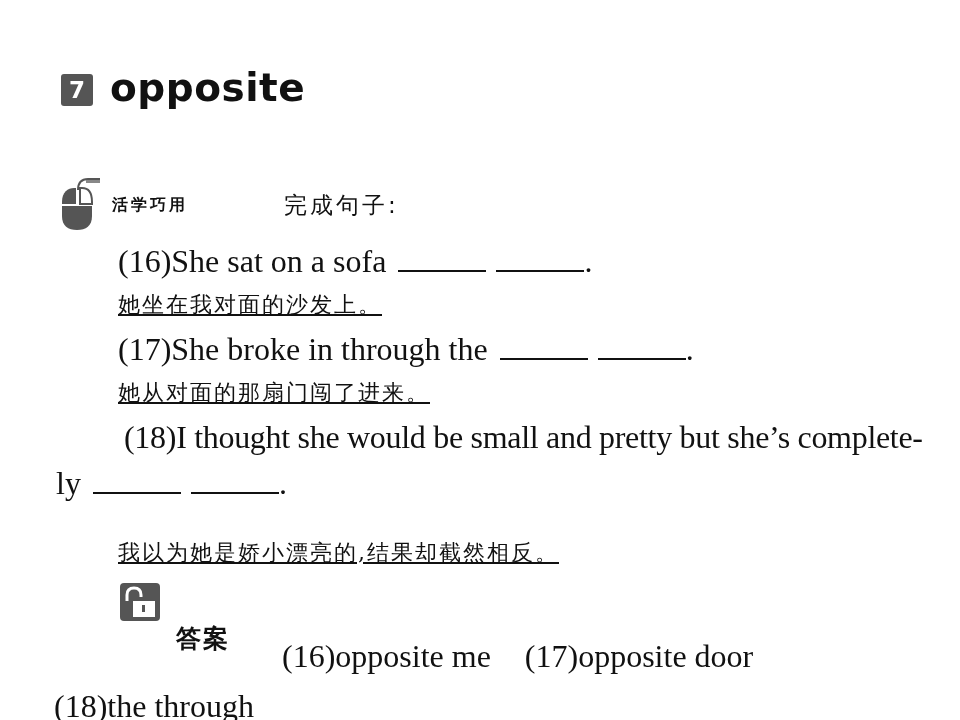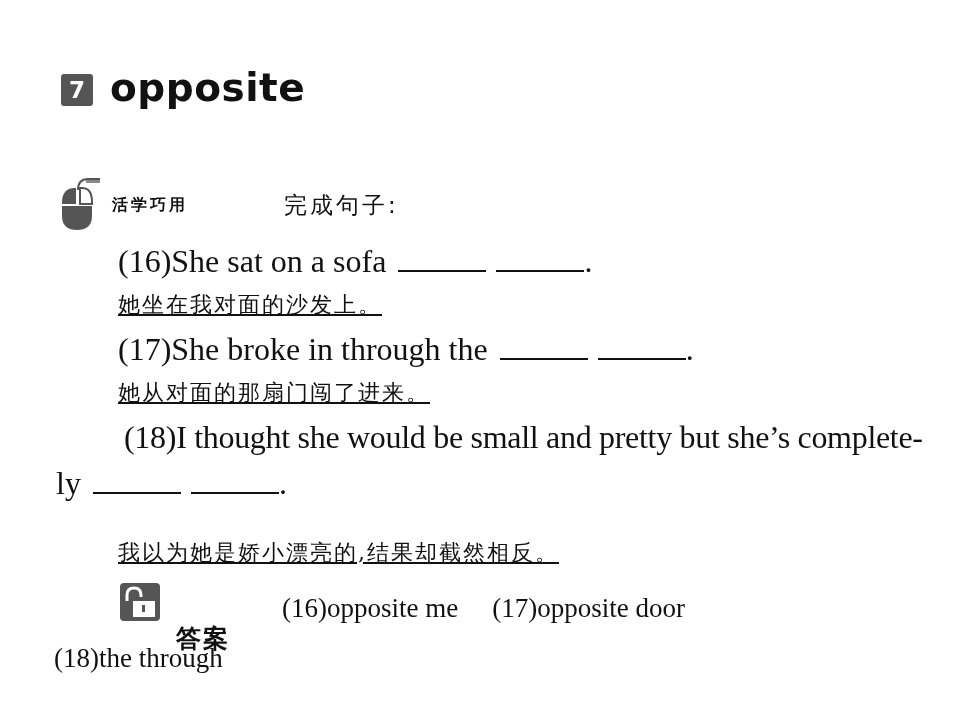--- a/index.html
+++ b/index.html
@@ -86,22 +86,23 @@
       left: 176px; top: 589px;
       font-family: "DejaVu Sans", "Liberation Sans", sans-serif;
       font-weight: bold;
       font-size: 25px;
       line-height: 34px;
       letter-spacing: 2px;
       margin-top: 33px;
     }
     .answer-line {
       font-family: "Liberation Serif", "DejaVu Serif", serif;
-      font-size: 27px;
+      font-size: 32px;
       line-height: 34px;
+      margin-top: 48px;
     }
   </style>
 </head>
 <body>
 
 <div class="abs num-badge">7</div>
 <div class="abs heading-word">opposite</div>
 
 <svg class="abs mouse-icon" viewBox="0 0 46 56">
   <path d="M22 14 C22 6 26 3 32 3 L44 3" fill="none" stroke="#555555" stroke-width="2"></path>

